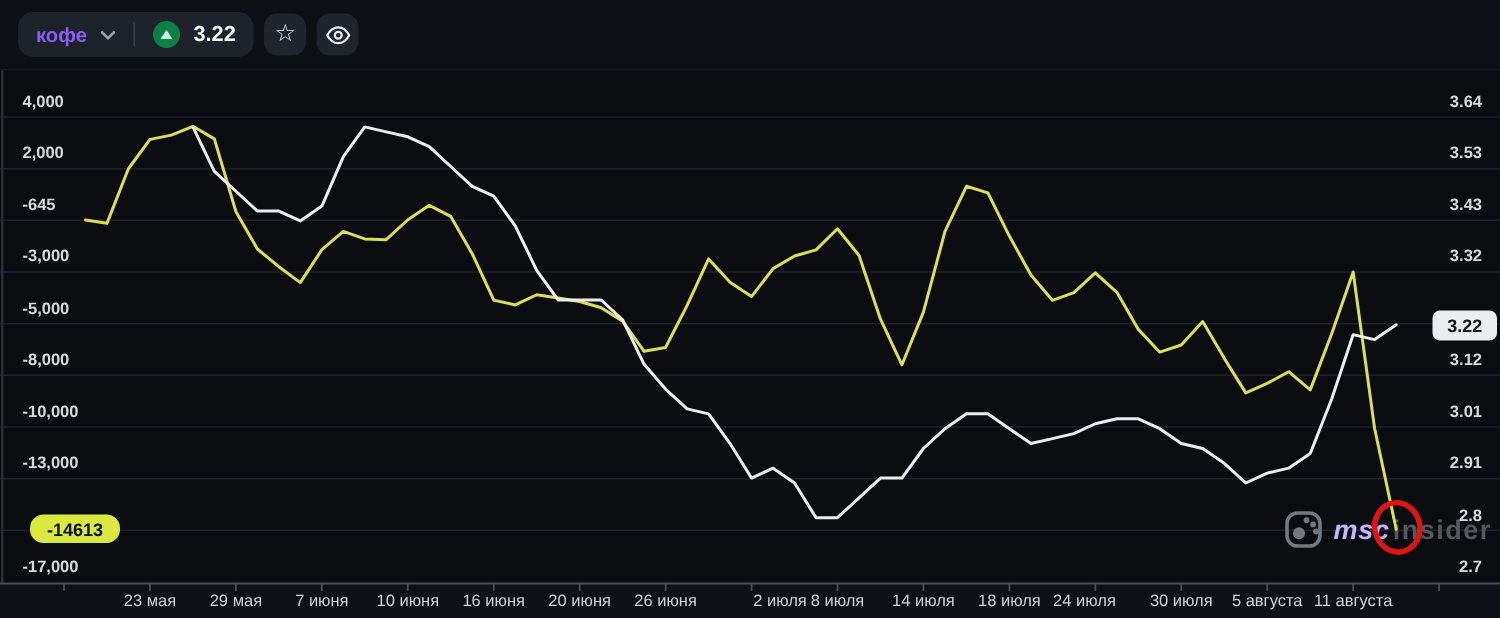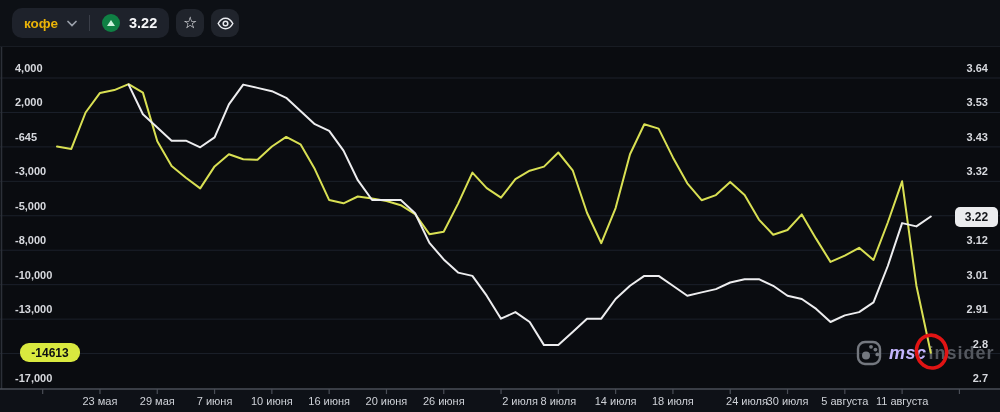--- a/index.html
+++ b/index.html
@@ -4,21 +4,21 @@
 <style>
   html,body{margin:0;padding:0;background:#06070a;}
   .stage{position:relative;width:1000px;height:412px;background:#0a0c10;overflow:hidden;
          font-family:"Liberation Sans","DejaVu Sans",sans-serif;}
   
   .topbar{position:absolute;top:0;left:0;right:0;height:46px;background:#0d1015;
           border-bottom:1px solid #181c23;display:flex;align-items:center;
           padding-left:12px;gap:7px;z-index:9;}
   .symbol-pill{display:inline-flex;align-items:center;height:30px;background:#1e222b;
                border-radius:10px;padding:0 12px;gap:9px;}
-  .sym-name{font-size:13.5px;font-weight:bold;color:#eab308;cursor:pointer;}
+  .sym-name{font-size:13.5px;font-weight:bold;color:#8b5cf6;cursor:pointer;}
   .chev{display:flex;align-items:center;cursor:pointer;}
   .pill-div{width:1px;height:16px;background:#3a3e48;margin:0 3px;}
   .dir-circle{width:18px;height:18px;border-radius:50%;background:#0f8044;
               display:flex;align-items:center;justify-content:center;}
   .dir-tri{width:0;height:0;border-left:4.5px solid transparent;border-right:4.5px solid transparent;
            border-bottom:6px solid #cdf3dd;margin-top:-1px;}
   .price{font-size:14.5px;font-weight:bold;color:#f5f6f8;}
   .chg-badge{background:#22a24e;color:#ffffff;border-radius:10px;height:20px;line-height:20px;
              padding:0 9px;font-size:12px;font-weight:bold;}
   .icon-btn{width:28px;height:28px;border-radius:9px;background:#20242c;display:flex;
@@ -131,21 +131,21 @@
     <div class="x-date" style="left: 119.268px;">29 мая</div>
     <div class="x-date" style="left: 176.564px;">7 июня</div>
     <div class="x-date" style="left: 233.86px;">10 июня</div>
     <div class="x-date" style="left: 291.156px;">16 июня</div>
     <div class="x-date" style="left: 348.452px;">20 июня</div>
     <div class="x-date" style="left: 405.748px;">26 июня</div>
     <div class="x-date" style="left: 466px; padding-left: 16px;">2 июля</div>
     <div class="x-date" style="left: 520.34px;">8 июля</div>
     <div class="x-date" style="left: 577.636px;">14 июля</div>
     <div class="x-date" style="left: 634.932px;">18 июля</div>
-    <div class="x-date" style="left: 709px;">24 июля</div>
+    <div class="x-date" style="left: 685px;">24 июля</div>
     <div class="x-date" style="left: 749.524px;">30 июля</div>
     <div class="x-date" style="left: 806.82px;">5 августа</div>
     <div class="x-date" style="left: 864.116px;">11 августа</div>
     <div class="axis-label" style="left: 15px; top: 62px;">4,000</div>
     <div class="axis-label" style="left: 15px; top: 96.4444px;">2,000</div>
     <div class="axis-label" style="left: 15px; top: 130.889px;">-645</div>
     <div class="axis-label" style="left: 15px; top: 165.333px;">-3,000</div>
     <div class="axis-label" style="left: 15px; top: 199.778px;">-5,000</div>
     <div class="axis-label" style="left: 15px; top: 234.222px;">-8,000</div>
     <div class="axis-label" style="left: 15px; top: 268.667px;">-10,000</div>

